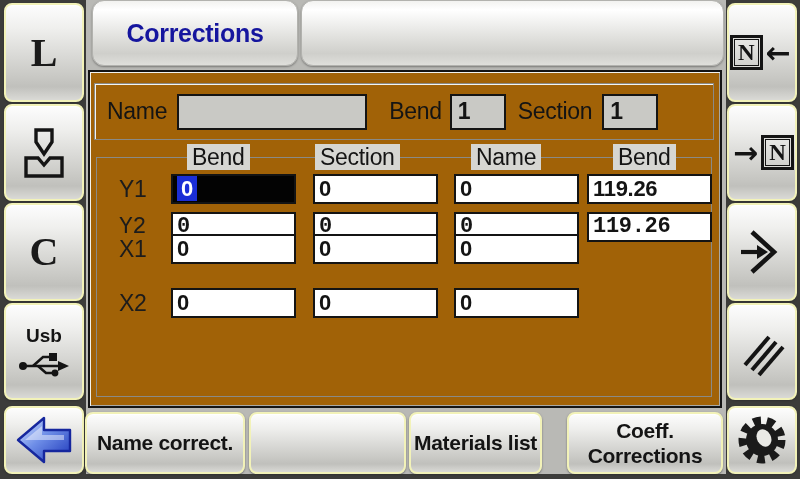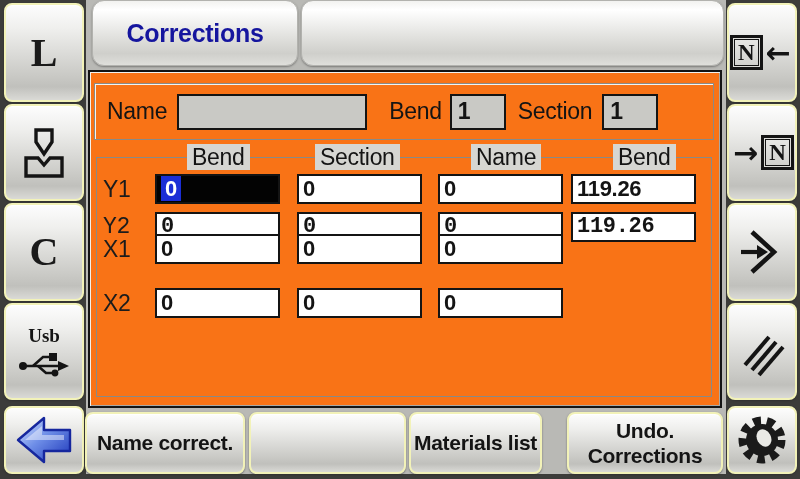--- a/index.html
+++ b/index.html
@@ -21,35 +21,35 @@
     cursor:default;
   }
   .col-left  { left:4px;  width:80px; }
   .col-right { left:727px; width:70px; }
   .slot1 { top:3px;   height:99px; }
   .slot2 { top:104px; height:97px; }
   .slot3 { top:203px; height:98px; }
   .slot4 { top:303px; height:97px; }
   .slot5 { top:406px; height:68px; }
   .serif-letter { font-family:"Liberation Serif", serif; font-weight:bold; font-size:40px; line-height:1; color:#1a1a1a; }
-  .usb-word { font-family:Liberation Serif, serif; font-weight:bold; font-size:19px; line-height:1; margin-bottom:2px; }
+  .usb-word { font-family:Liberation Sans, sans-serif; font-weight:bold; font-size:19px; line-height:1; margin-bottom:2px; }
   
   .tab {
     position:absolute; top:0; height:66px; border:1px solid #b2b2ae; border-radius:12px;
     background:linear-gradient(180deg,#f2f2f0 0%,#ffffff 14%,#e2e2df 55%,#cfcfcb 82%,#dfdfdb 100%);
     box-shadow:0 1px 2px rgba(60,60,60,.5);
     display:flex; align-items:center; justify-content:center;
   }
   .tab1 { left:92px; width:206px; }
   .tab2 { left:301px; width:423px; }
   .tab-title { font-weight:bold; font-size:25px; color:#15159e; letter-spacing:-0.3px; }
   
   .panel {
     position:absolute; left:88px; top:70px; width:634px; height:338px;
-    border:2px solid #141414; background:#f97316;
+    border:2px solid #141414; background:#a16207;
     box-shadow:inset 1px 1px 0 #f2f2ee, inset -1px -1px 0 #a8a8a4;
   }
   .name-row {
     position:absolute; left:4px; top:11px; width:620px; height:57px;
     border:1px solid #8a8a86; box-shadow:inset 1px 1px 0 #f4f4f0;
     display:flex; align-items:center;
   }
   .lbl { font-size:23px; letter-spacing:-0.3px; color:#141414; white-space:nowrap; }
   .field { border:2px solid #141414; height:36px; }
   .name-input { width:190px; background:#c9c9c5; margin-left:10px; }
@@ -60,21 +60,21 @@
     position:absolute; left:6px; top:85px; width:616px; height:240px;
     border:1px solid #8a8a86;
   }
   .gb-label {
     position:absolute; top:-14px; height:26px; background:#d6d6d2;
     padding:0 5px; font-size:23px; letter-spacing:-0.3px; line-height:26px;
   }
   .ghl0{left:90px;} .ghl1{left:218px;} .ghl2{left:374px;} .ghl3{left:516px;}
   .trow { position:absolute; left:6px; height:30px; display:flex; align-items:center; }
   .ty1{top:16px;} .ty2{top:54px;font-family:Liberation Mono, monospace;} .tx1{top:76px;justify-content:flex-end;} .tx2{top:130px;}
-  .row-label { width:52px; font-size:23px; letter-spacing:-0.3px; color:#1c1c1c; }
+  .row-label { width:52px; font-size:23px; letter-spacing:-0.3px; color:#1c1c1c;margin-left:16px; }
   .cell {
     width:125px; height:30px; background:#ffffff; border:2px solid #141414;
     font-weight:bold; font-size:22px; line-height:25px; padding-left:4px; overflow:hidden;
     letter-spacing:-0.3px;
   }
   .c2{margin-left:17px;} .c3{margin-left:16px;} .c4{margin-left:8px;}
   .cell.selected { background:#030303; border-color:#141414; }
   .cell.selected .val { background:#1b2ed6; color:#ffffff; padding:0 4px; }
   
   .bbtn { font-weight:bold; font-size:21px; letter-spacing:-0.3px; text-align:center; line-height:1.2; }
@@ -224,16 +224,16 @@
   </div>
 
   <div class="btn bbtn b-undo">
     <span>Name correct.</span>
   </div>
   <div class="btn bbtn b-blank"></div>
   <div class="btn bbtn b-mat">
     <span>Materials list</span>
   </div>
   <div class="btn bbtn b-coef">
-    <span>Undo.</span>
+    <span>Coeff.</span>
     <span>Corrections</span>
   </div>
 </div>
 
 </body></html>

